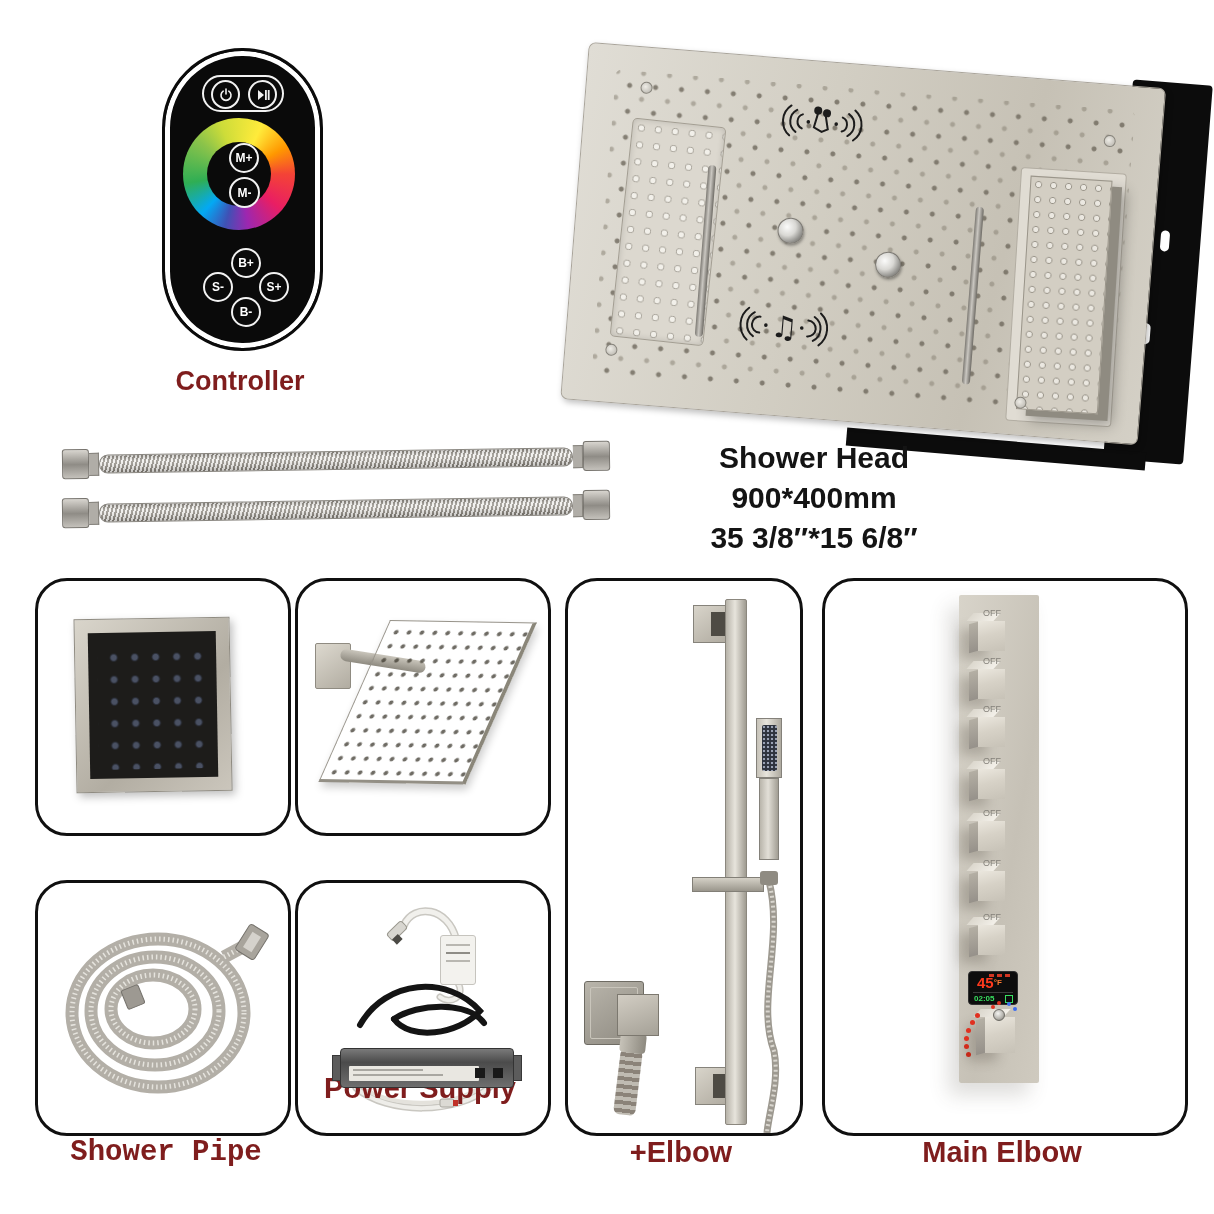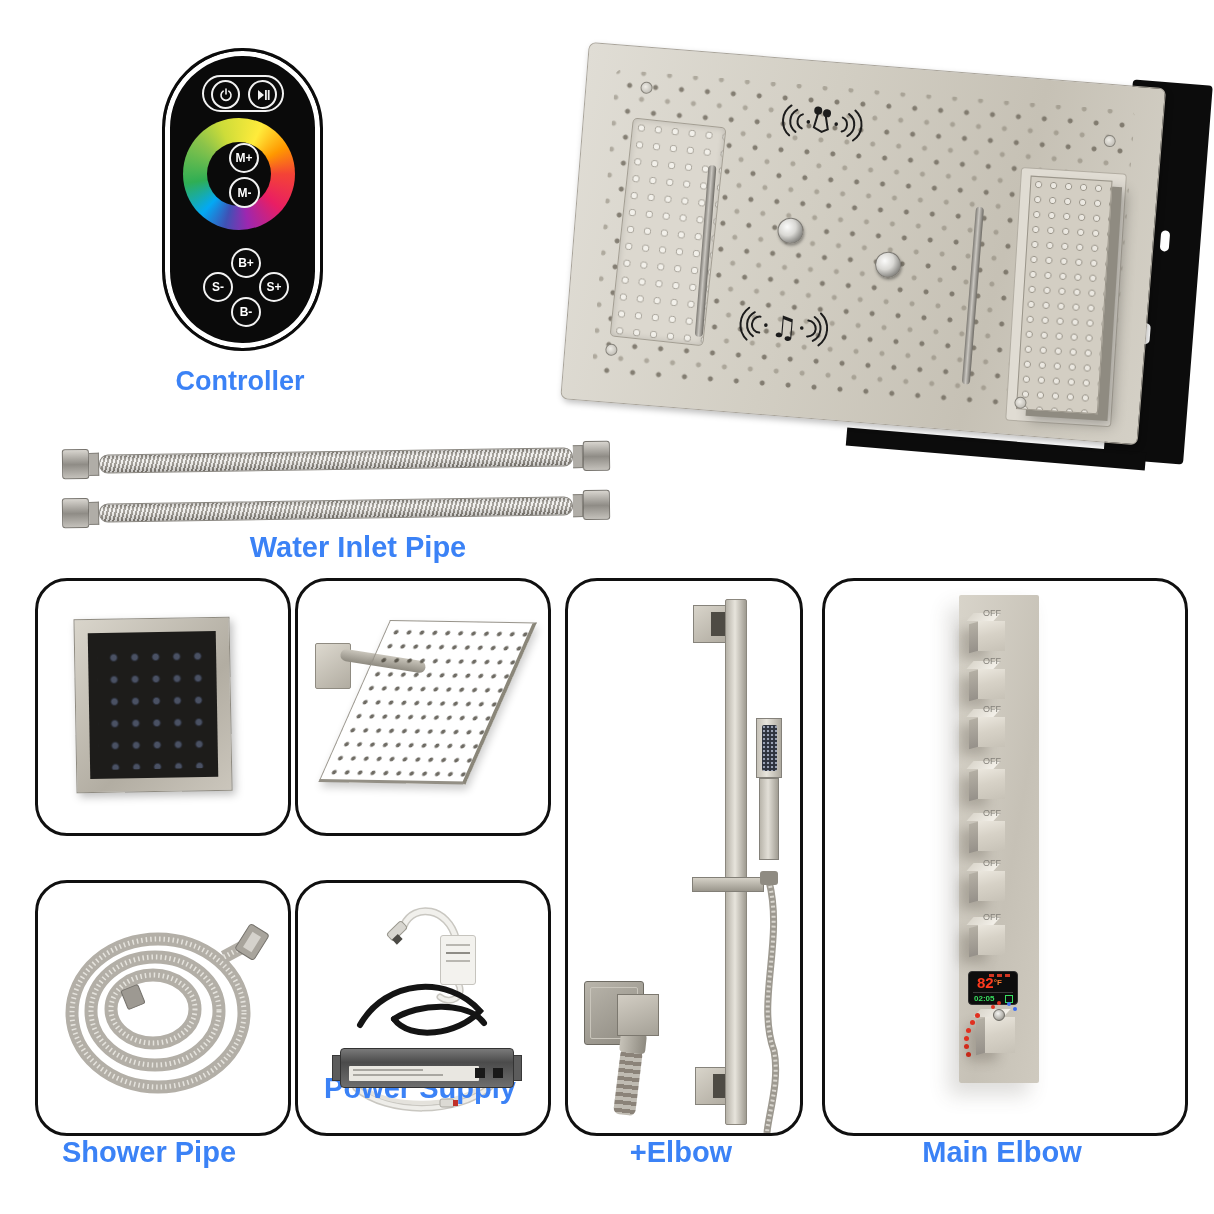--- a/index.html
+++ b/index.html
@@ -1,18 +1,18 @@
 <!DOCTYPE html>
 <html><head>
 <meta charset="utf-8">
 <style>
   html,body{margin:0;padding:0;background:#fff;}
   .stage{position:relative;width:1214px;height:1214px;background:#fff;overflow:hidden;
          font-family:"Liberation Sans",sans-serif;color:#141414;}
-  .cap{position:absolute;font-weight:700;font-size:29px;text-align:center;color:#3b82f6;letter-spacing:0;}
+  .cap{position:absolute;font-weight:700;font-size:29px;text-align:center;color:#7f1d1d;letter-spacing:0;}
 
   
   .remote{position:absolute;left:162px;top:48px;width:155px;height:297px;border-radius:80px;
           background:#0a0a0a;border:3px solid #0b0b0b;box-shadow:inset 0 0 0 5px #fff;}
   .r-pill{position:absolute;left:37px;top:24px;width:78px;height:33px;border:2px solid #f2f2f2;border-radius:19px;}
   .r-circle{position:absolute;top:3px;width:25px;height:25px;border:2px solid #f2f2f2;border-radius:50%;
             display:flex;align-items:center;justify-content:center;}
   .r-circle.p1{left:7px;} .r-circle.p2{left:44px;}
   .ring{position:absolute;left:18px;top:67px;width:112px;height:112px;border-radius:50%;
         background:conic-gradient(from -20deg,#cddc39,#ffeb3b 45deg,#ff9800 80deg,#f44336 110deg,#e91e63 150deg,#9c27b0 190deg,#3f51b5 215deg,#03a9f4 243deg,#2fae54 280deg,#8bc34a 330deg,#cddc39 360deg);}
@@ -177,21 +177,21 @@
   .ps-tab{position:absolute;width:9px;height:24px;background:#5c5c5c;border:1px solid #383838;top:172px;z-index:1;}
 
   
   .lsvg{position:absolute;left:0;top:0;}
 
   
   .cap-controller{left:162px;top:366px;width:156px;font-size:27px;}
   .cap-inlet{left:158px;top:531px;width:400px;}
   .cap-bodyjet{left:35px;top:836px;width:250px;}
   .cap-topspray{left:285px;top:836px;width:270px;}
-  .cap-showerpipe{left:24px;top:1136px;width:250px;}
+  .cap-showerpipe{left:41px;top:1136px;width:250px;font-family:Liberation Mono, monospace;}
   .cap-powersupply{left:295px;top:1072px;width:250px;}
   .cap-liftingrod{left:540px;top:1136px;width:282px;line-height:33px;}
   .cap-mainbody{left:822px;top:1136px;width:360px;}
 </style>
 </head>
 <body>
 
 <div class="stage">
 
   <div class="remote">
@@ -264,36 +264,40 @@
           <path d="M82 9 a21 21 0 0 1 0 32"></path>
             <path d="M76 13 a14 14 0 0 1 0 24"></path>
             <path d="M70 17 a8 8 0 0 1 0 16"></path>
         </g>
         <circle cx="28" cy="25" r="1.8" fill="#1c1c1c"></circle>
           <circle cx="64" cy="25" r="1.8" fill="#1c1c1c"></circle>
         <text x="33" y="36" font-size="30" fill="#1c1c1c" font-family="DejaVu Sans,sans-serif">♫</text>
       </svg>
     </div>
   </div>
+  <div class="sh-cap">
+    <div>Shower Head</div>
+    <div>900*400mm</div>
+    <div>35 3/8″*15 6/8″</div>
+  </div>
 
   <div class="pipe p1">
     <div class="hexnut"></div>
       <div class="collar"></div>
     <div class="hose"></div>
     <div class="collar"></div>
       <div class="hexnut"></div>
   </div>
   <div class="pipe p2">
     <div class="hexnut"></div>
       <div class="collar"></div>
     <div class="hose"></div>
     <div class="collar"></div>
       <div class="hexnut"></div>
   </div>
-  <div class="cap cap-inlet">Water Inlet Pipe</div>
 
   <div class="pbox bx-bodyjet">
     <div class="bj-outer">
       <div class="bj-black">
         <div class="bj-face"></div>
       </div>
     </div>
   </div>
 
   <div class="pbox bx-topspray">
@@ -391,21 +395,21 @@
     <div class="mb-off" style="top:175px;">OFF</div>
     <div class="cube" style="left:153px;top:188px;width:27px;height:30px;"></div>
     <div class="mb-off" style="top:227px;">OFF</div>
     <div class="cube" style="left:153px;top:240px;width:27px;height:30px;"></div>
     <div class="mb-off" style="top:277px;">OFF</div>
     <div class="cube" style="left:153px;top:290px;width:27px;height:30px;"></div>
     <div class="mb-off" style="top:331px;">OFF</div>
     <div class="cube" style="left:153px;top:344px;width:27px;height:30px;"></div>
     <div class="mb-display">
       <div class="bars"></div>
-      <div class="mb-temp"><span>82</span><span class="mb-unit">°F</span></div>
+      <div class="mb-temp"><span>45</span><span class="mb-unit">°F</span></div>
       <div class="mb-line"></div>
       <div class="mb-time">02:05</div>
       <div class="mb-timebox"></div>
     </div>
     <div class="arc-dot"></div>
     <div class="ind-dot" style="left:166px;top:424px;background:#e03020;"></div>
     <div class="ind-dot" style="left:172px;top:420px;background:#e03020;"></div>
     <div class="ind-dot" style="left:182px;top:421px;background:#3a6cf0;"></div>
     <div class="ind-dot" style="left:188px;top:426px;background:#3a6cf0;"></div>
     <div class="cube" style="left:160px;top:436px;width:30px;height:36px;"></div>

